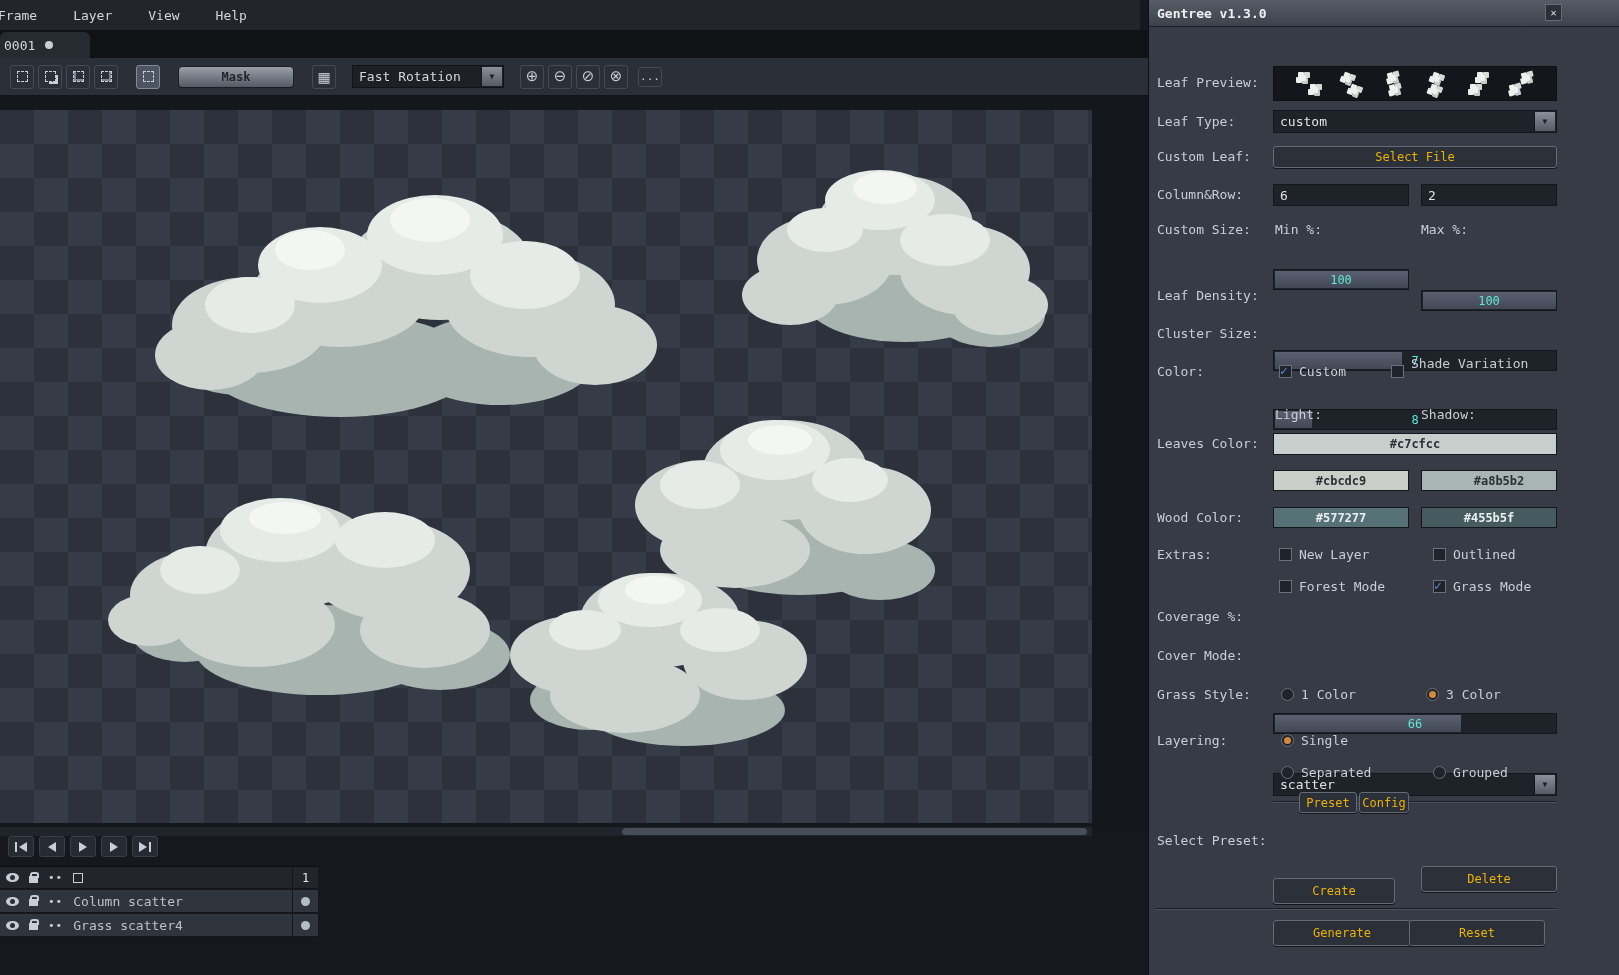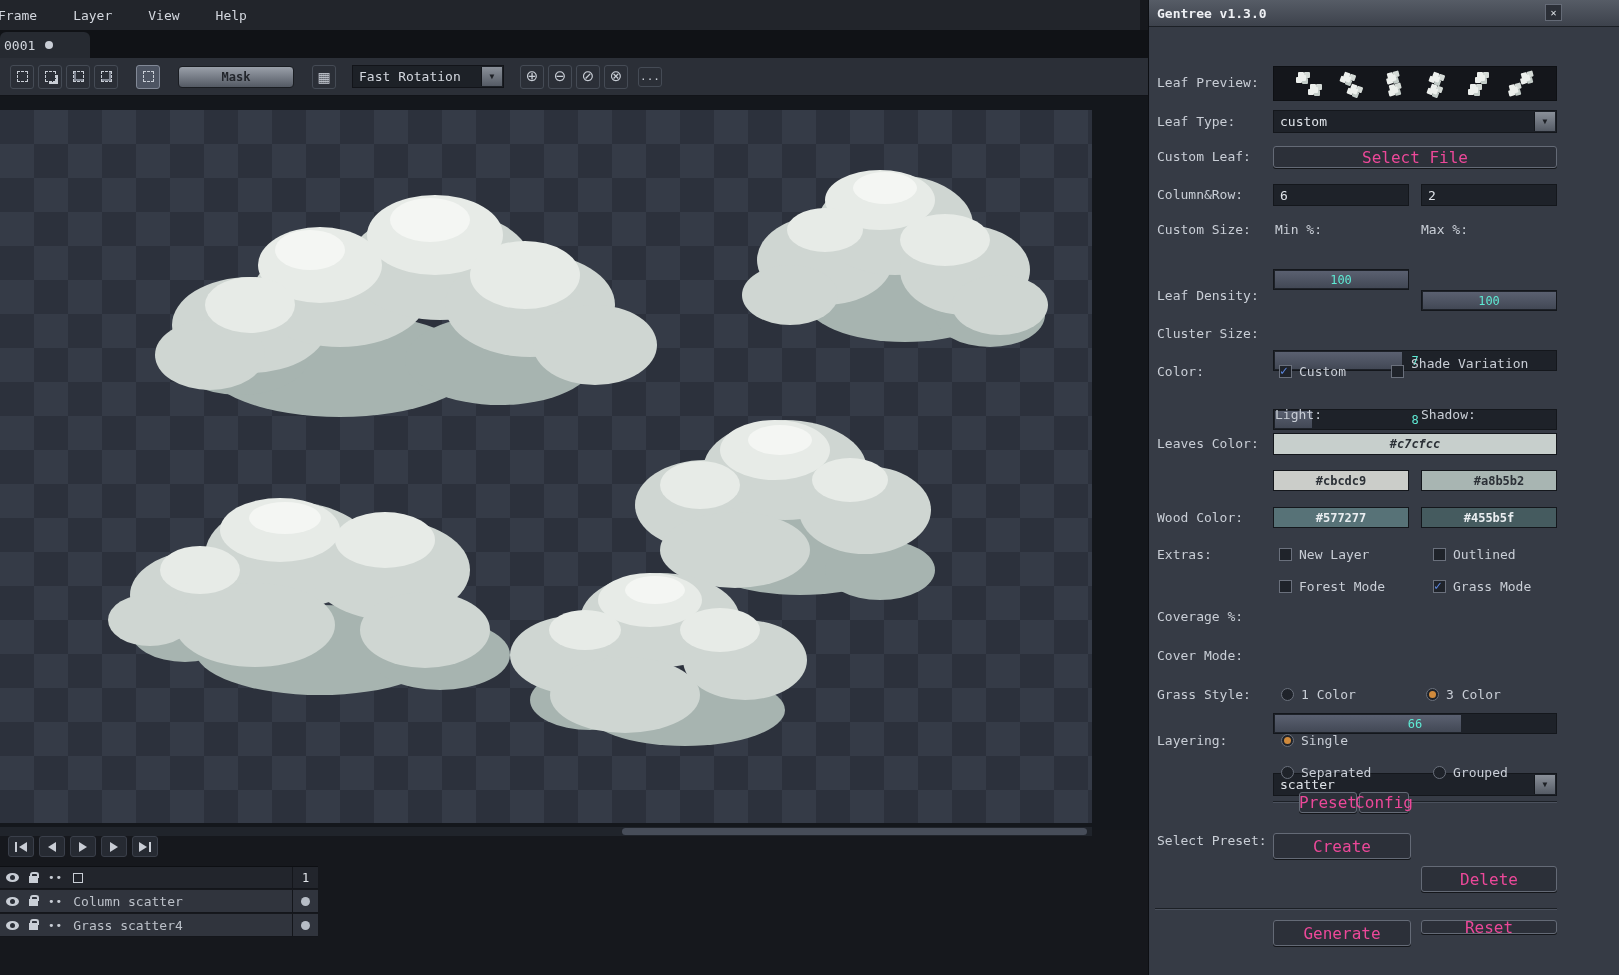--- a/index.html
+++ b/index.html
@@ -59,21 +59,21 @@
   .ptitle{position:absolute;left:0;top:0;width:100%;height:27px;background:linear-gradient(#565c66,#3d424c);border-bottom:1px solid #1c2026;display:flex;align-items:center;padding-left:8px}
   .ptitle-text{font-size:13px;font-weight:bold;color:#eef0f4}
   .pclose{position:absolute;left:396px;top:4px;width:17px;height:17px;background:#2b2f37;border:1px solid #646a76;color:#dfe3e8;font-size:10px;display:flex;align-items:center;justify-content:center;cursor:pointer}
   .ptabs{position:absolute;left:40px;top:31px;display:flex;gap:3px}
   .ptab{height:21px;padding:0 7px;background:#262a32;border:1px solid #70767f;border-radius:2px;color:#e3e6eb;font-size:11px;font-family:"DejaVu Sans Mono",monospace;cursor:pointer}
   .ptab.active{background:#757b85;color:#ffffff;border-color:#9aa0aa}
   .pl{position:absolute;left:8px;font-size:13px;color:#c9ced6;line-height:16px}
   .sub{font-size:13px;color:#c9ced6;position:absolute;line-height:16px}
   .ctl{position:absolute}
   .sunken{background:#1e2229;border:1px solid #14171c;color:#dfe3e8;font-size:13px;display:flex;align-items:center;padding-left:6px}
-  .btn{background:#2c3039;border:1px solid #646a76;border-radius:3px;color:#ec4899;font-size:16px;font-family:"DejaVu Sans Mono",monospace;display:flex;align-items:center;justify-content:center;box-shadow:0 1px 0 #14161a;cursor:pointer}
+  .btn{background:#2c3039;border:1px solid #646a76;border-radius:3px;color:#eab308;font-size:12px;font-family:"DejaVu Sans Mono",monospace;display:flex;align-items:center;justify-content:center;box-shadow:0 1px 0 #14161a;cursor:pointer}
   .slider{position:relative;background:#1e2229;border:1px solid #14171c}
   .slider .fill{position:absolute;left:1px;top:1px;bottom:1px;background:linear-gradient(#5a6070,#424855)}
   .slider .val{position:absolute;inset:0;display:flex;align-items:center;justify-content:center;color:#5eead4;font-size:12px}
   .drop{position:relative;background:#1e2229;border:1px solid #14171c}
   .drop .dval{position:absolute;left:6px;top:3px;font-size:13px;color:#dfe3e8}
   .preview{background:#14161b;border:1px solid #0e1014;display:flex;flex-direction:column;justify-content:center;gap:6px;padding:0 26px}
   .pvrow{display:flex;justify-content:space-between}
   .pvrow.off{padding:0 12px}
   .leafclump{width:6px;height:6px;background:#edf0ed;border-radius:1px;box-shadow:4px -3px 0 #d4dad6,-4px 2px 0 #edf0ed,2px 3px 0 #c3ccc8,-2px -3px 0 #edf0ed}
   .pvrow i:nth-child(2n){transform:rotate(20deg) translateY(1px)}
@@ -349,21 +349,21 @@
       <i style="color: rgb(93, 135, 222);">✓</i>
     </span>
   <span class="sub" style="left:150px;top:364px">Custom</span>
   <span class="cb" style="left:242px;top:365px"></span>
   <span class="sub" style="left:262px;top:356px">Shade Variation</span>
 
   <span class="sub" style="left:126px;top:407px">Light:</span>
   <span class="sub" style="left:272px;top:407px">Shadow:</span>
 
   <span class="pl" style="top:436px">Leaves Color:</span>
-  <div class="ctl swatch darktext" style="left: 124px; top: 433px; width: 284px; height: 22px; background: rgb(199, 207, 204); font-style: italic;">#c7cfcc</div>
+  <div class="ctl swatch darktext" style="left: 124px; top: 433px; width: 284px; height: 22px; background: rgb(199, 207, 204);">#c7cfcc</div>
   <div class="ctl swatch darktext" style="left: 124px; top: 470px; width: 136px; height: 21px; background: rgb(203, 205, 201);">#cbcdc9</div>
   <div class="ctl swatch darktext" style="left: 272px; top: 470px; width: 136px; height: 21px; background: rgb(168, 181, 178); padding-left: 20px;">#a8b5b2</div>
 
   <span class="pl" style="top:510px">Wood Color:</span>
   <div class="ctl swatch lighttext" style="left: 124px; top: 507px; width: 136px; height: 21px; background: rgb(87, 114, 119);">#577277</div>
   <div class="ctl swatch lighttext" style="left: 272px; top: 507px; width: 136px; height: 21px; background: rgb(69, 91, 95);">#455b5f</div>
 
   <span class="pl" style="top:547px">Extras:</span>
   <span class="cb" style="left:130px;top:548px"></span>
   <span class="sub" style="left:150px;top:547px">New Layer</span>
@@ -405,20 +405,20 @@
   <span class="sub" style="left:152px;top:765px">Separated</span>
   <span class="radio" style="left:284px;top:766px"></span>
   <span class="sub" style="left:304px;top:765px">Grouped</span>
 
   <div class="divider" style="left:124px;top:801px;width:284px"></div>
   <button class="ctl btn" style="left:150px;top:792px;width:58px;height:21px">Preset</button>
   <button class="ctl btn" style="left:210px;top:792px;width:50px;height:21px">Config</button>
 
   <span class="pl" style="top:833px">Select Preset:</span>
 
-  <button class="ctl btn" style="left:124px;top:833px;width:138px;height:26px">Create</button>
+  <button class="ctl btn" style="left:124px;top:878px;width:122px;height:26px">Create</button>
   <button class="ctl btn" style="left:272px;top:866px;width:136px;height:26px">Delete</button>
 
   <div class="divider" style="left:6px;top:908px;width:402px"></div>
 
   <button class="ctl btn" style="left:124px;top:920px;width:138px;height:26px">Generate</button>
-  <button class="ctl btn" style="left:272px;top:920px;width:136px;height:14px">Reset</button>
+  <button class="ctl btn" style="left:260px;top:920px;width:136px;height:26px">Reset</button>
 </div>
 
 </body></html>

